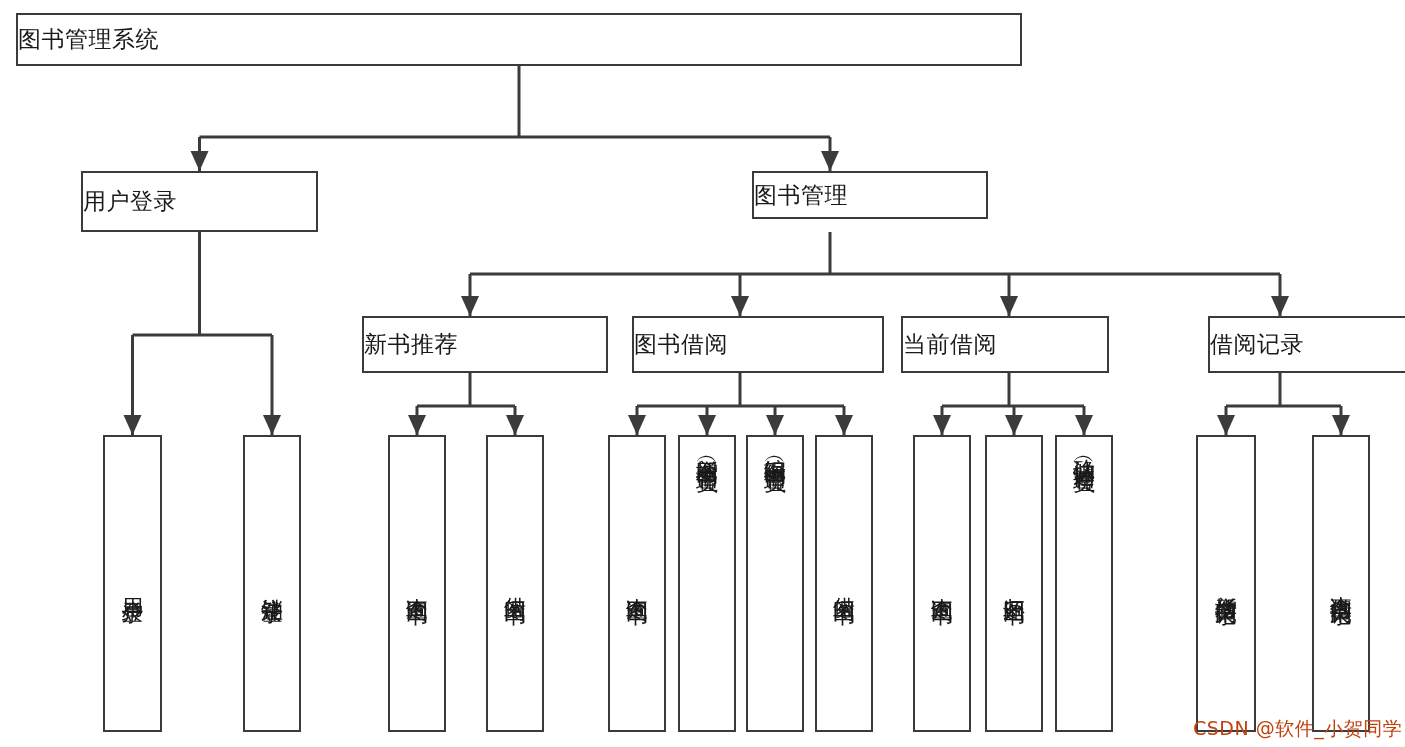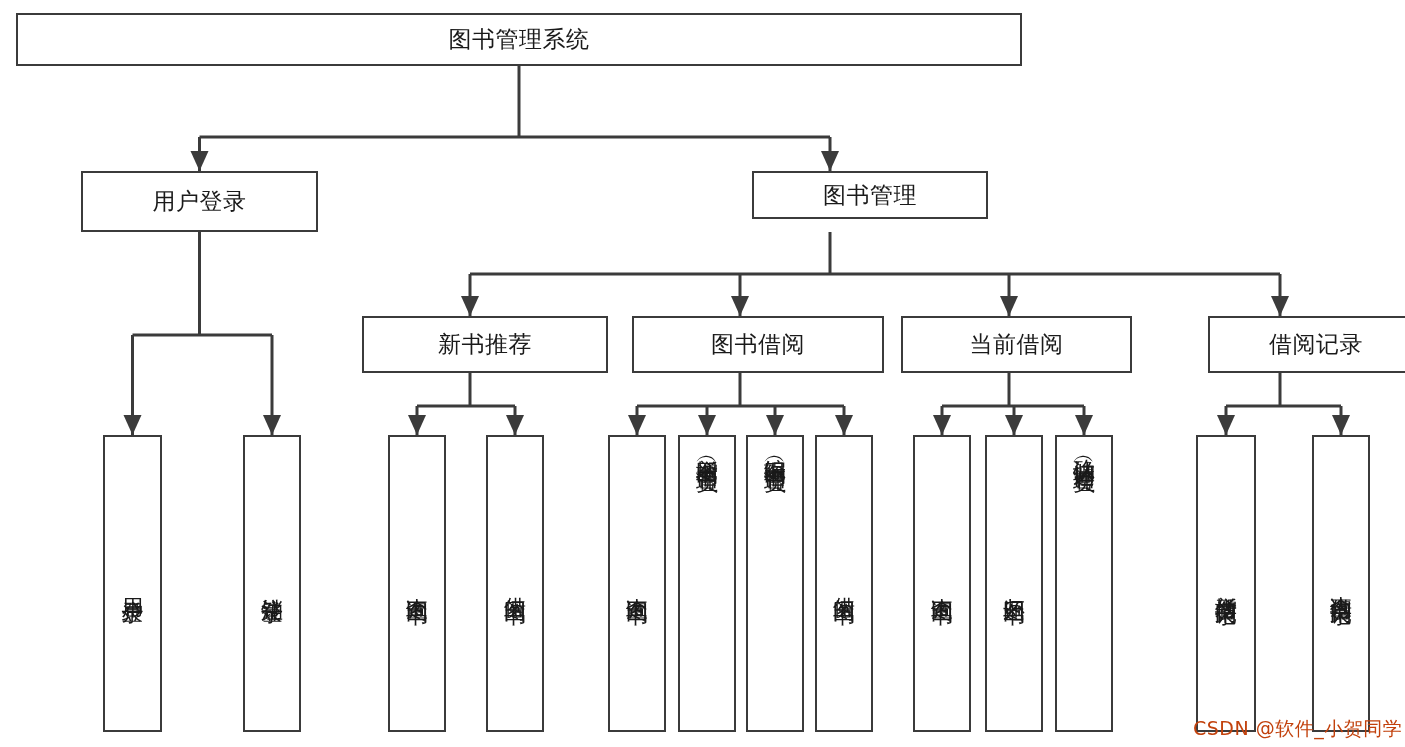--- a/index.html
+++ b/index.html
@@ -25,21 +25,20 @@
     height: 747px;
     pointer-events: none;
   }
   .node {
     position: absolute;
     box-sizing: border-box;
     border: 2.5px solid #3b3b3b;
     background: #ffffff;
     display: flex;
     align-items: center;
-    justify-content: center;
     color: #1a1a1a;
   }
   .node.horiz .label {
     font-size: 23px;
     line-height: 1.15;
     letter-spacing: 0.5px;
     white-space: nowrap;
   }
   .node.vert {
     align-items: flex-start;
@@ -137,21 +136,21 @@
       </div>
       <div class="node horiz" style="left: 752px; top: 171px; width: 236px; height: 48px;">
         <span class="label">图书管理</span>
       </div>
       <div class="node horiz" style="left: 362px; top: 316px; width: 246px; height: 57px;">
         <span class="label">新书推荐</span>
       </div>
       <div class="node horiz" style="left: 632px; top: 316px; width: 252px; height: 57px;">
         <span class="label">图书借阅</span>
       </div>
-      <div class="node horiz" style="left: 901px; top: 316px; width: 231px; height: 57px;">
+      <div class="node horiz" style="left: 901px; top: 316px; width: 208px; height: 57px;">
         <span class="label">当前借阅</span>
       </div>
       <div class="node horiz" style="left: 1172px; top: 316px; width: 216px; height: 57px; margin-left: 36px;">
         <span class="label">借阅记录</span>
       </div>
       <div class="node vert center" style="left: 103px; top: 435px; width: 59px; height: 297px;">
         <span class="label">用户登录</span>
       </div>
       <div class="node vert center" style="left: 243px; top: 435px; width: 58px; height: 297px;">
         <span class="label">注销登录</span>

